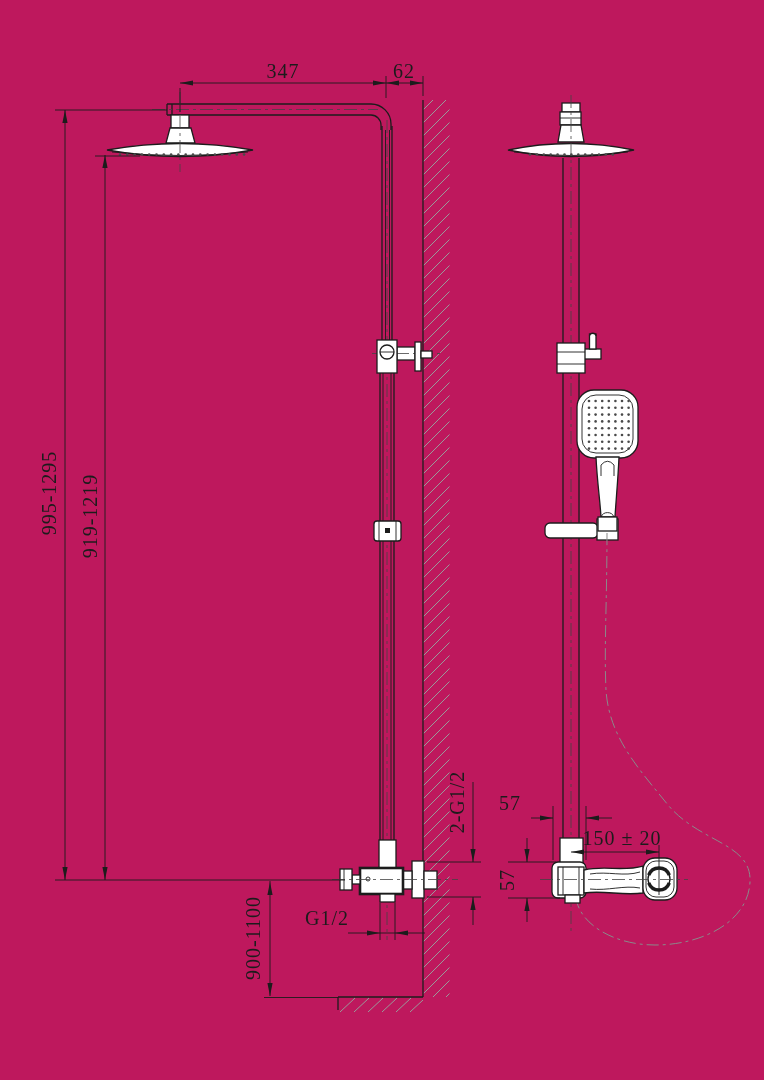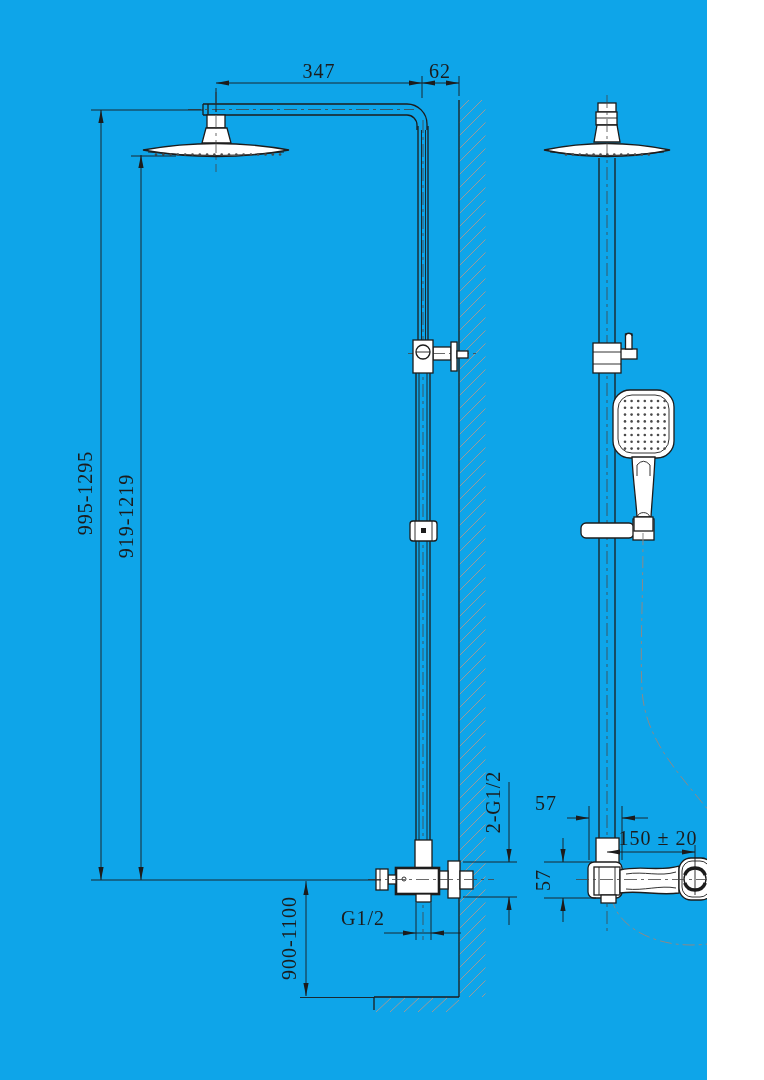--- a/index.html
+++ b/index.html
@@ -1,16 +1,16 @@
 <!DOCTYPE html>
 <html><head>
 <meta charset="utf-8">
 <style>
   html,body{margin:0;padding:0;background:#ffffff;}
-  .page{width:671px;height:1080px;background:#0ea5e9;position:relative;overflow:hidden;padding-left:36px;}
+  .page{width:764px;height:1080px;background:#be185d;position:relative;overflow:hidden;}
   svg{display:block;}
   svg text{font-family:"Liberation Serif", serif;font-size:20px;fill:#1c1c1c;letter-spacing:1px;}
   .ln{stroke:#1c1c1c;stroke-width:1.3;fill:none;}
   .lnw{stroke:#1c1c1c;stroke-width:1.3;fill:#ffffff;}
   .bold{stroke:#1c1c1c;stroke-width:2.6;fill:#ffffff;}
   .thin{stroke:#1c1c1c;stroke-width:0.9;fill:none;}
   .arr{fill:#1c1c1c;stroke:none;}
   .cl{stroke:#444;stroke-width:0.8;fill:none;stroke-dasharray:13 4 3 4;}
   .hose{stroke:#8a8a8a;stroke-width:1;fill:none;stroke-dasharray:12 4 3 4;}
   .dk{fill:#1c1c1c;stroke:none;}

